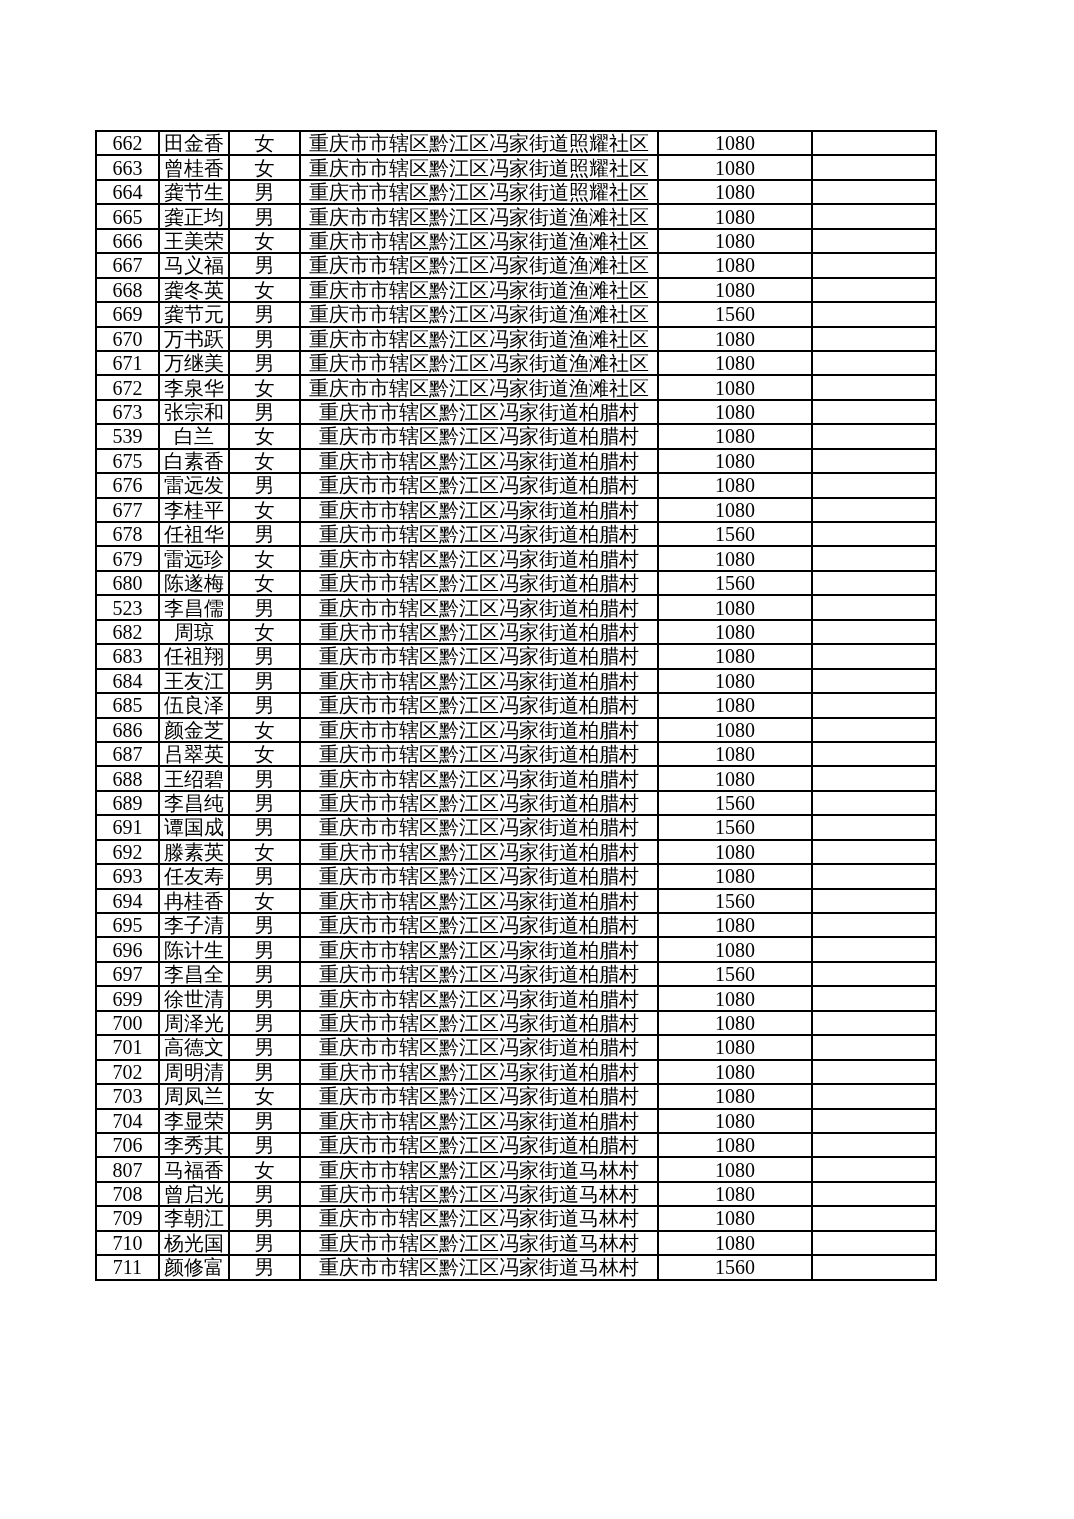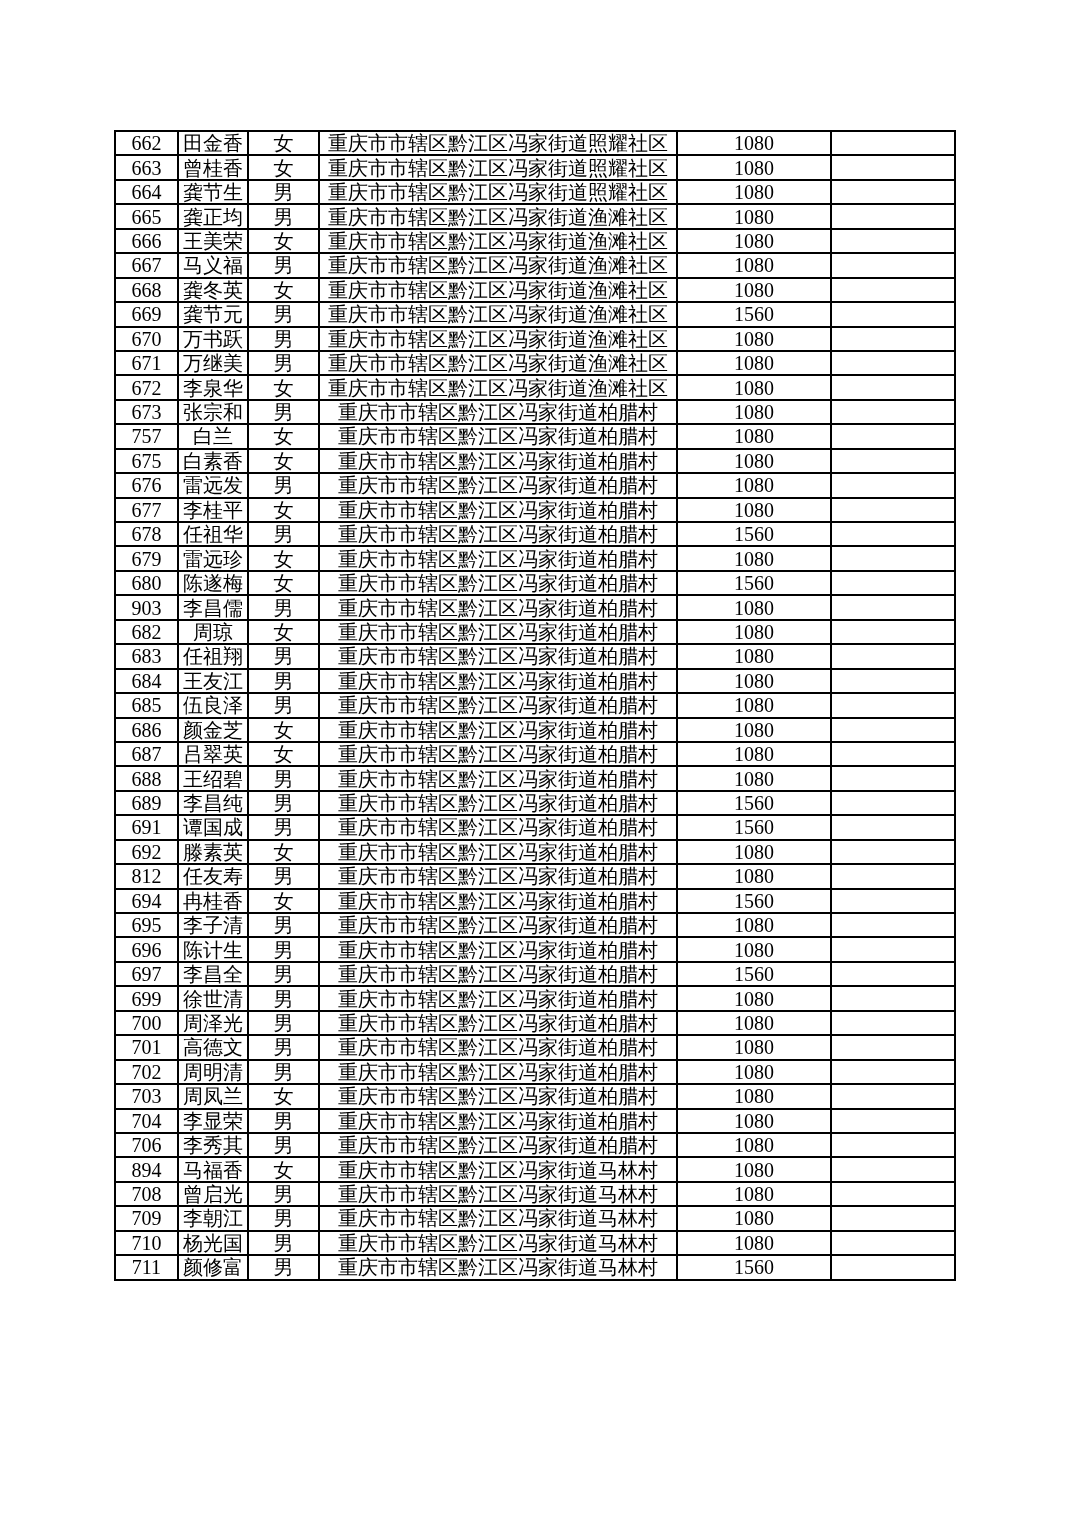--- a/index.html
+++ b/index.html
@@ -12,21 +12,21 @@
     font-family: "Liberation Serif", "DejaVu Serif", serif;
   }
   .page {
     position: relative;
     width: 1074px;
     height: 1519px;
     background: #ffffff;
   }
   .sheet {
     position: absolute;
-    left: 114px;
+    left: 95px;
     top: 130px;
     border-radius: 15px;
   }
   table.records {
     border-collapse: collapse;
     table-layout: fixed;
     background: #ffffff;
   }
   table.records td {
     border: 2px solid #000000;
@@ -153,21 +153,21 @@
           </tr>
           <tr>
             <td>673</td>
             <td>张宗和</td>
             <td>男</td>
             <td>重庆市市辖区黔江区冯家街道柏腊村</td>
             <td>1080</td>
             <td></td>
           </tr>
           <tr>
-            <td>757</td>
+            <td>539</td>
             <td>白兰</td>
             <td>女</td>
             <td>重庆市市辖区黔江区冯家街道柏腊村</td>
             <td>1080</td>
             <td></td>
           </tr>
           <tr>
             <td>675</td>
             <td>白素香</td>
             <td>女</td>
@@ -209,21 +209,21 @@
           </tr>
           <tr>
             <td>680</td>
             <td>陈遂梅</td>
             <td>女</td>
             <td>重庆市市辖区黔江区冯家街道柏腊村</td>
             <td>1560</td>
             <td></td>
           </tr>
           <tr>
-            <td>903</td>
+            <td>523</td>
             <td>李昌儒</td>
             <td>男</td>
             <td>重庆市市辖区黔江区冯家街道柏腊村</td>
             <td>1080</td>
             <td></td>
           </tr>
           <tr>
             <td>682</td>
             <td>周琼</td>
             <td>女</td>
@@ -297,21 +297,21 @@
           </tr>
           <tr>
             <td>692</td>
             <td>滕素英</td>
             <td>女</td>
             <td>重庆市市辖区黔江区冯家街道柏腊村</td>
             <td>1080</td>
             <td></td>
           </tr>
           <tr>
-            <td>812</td>
+            <td>693</td>
             <td>任友寿</td>
             <td>男</td>
             <td>重庆市市辖区黔江区冯家街道柏腊村</td>
             <td>1080</td>
             <td></td>
           </tr>
           <tr>
             <td>694</td>
             <td>冉桂香</td>
             <td>女</td>
@@ -393,21 +393,21 @@
           </tr>
           <tr>
             <td>706</td>
             <td>李秀其</td>
             <td>男</td>
             <td>重庆市市辖区黔江区冯家街道柏腊村</td>
             <td>1080</td>
             <td></td>
           </tr>
           <tr>
-            <td>894</td>
+            <td>807</td>
             <td>马福香</td>
             <td>女</td>
             <td>重庆市市辖区黔江区冯家街道马林村</td>
             <td>1080</td>
             <td></td>
           </tr>
           <tr>
             <td>708</td>
             <td>曾启光</td>
             <td>男</td>

